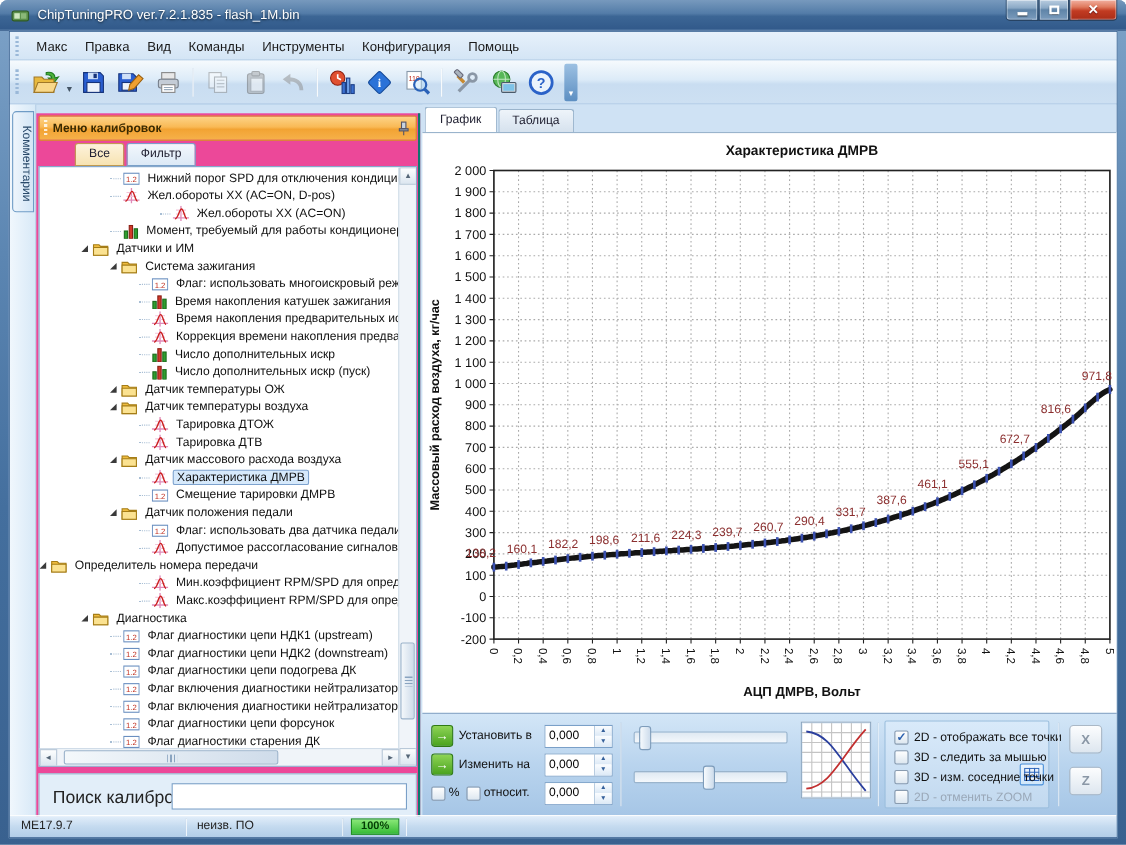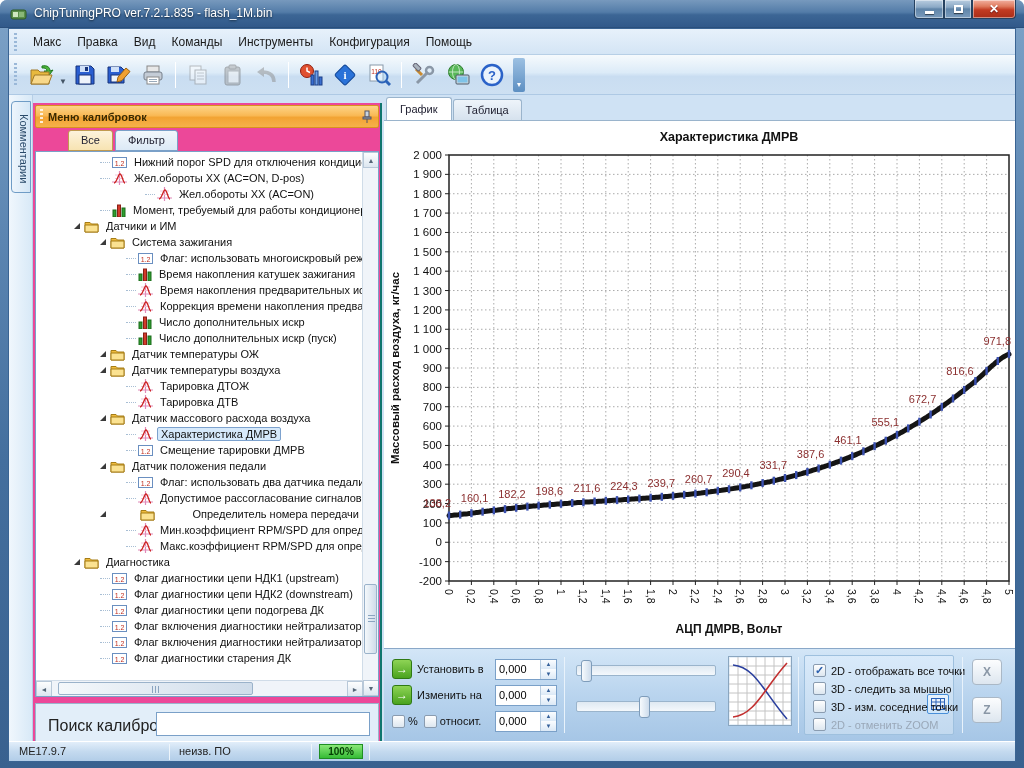--- a/index.html
+++ b/index.html
@@ -546,21 +546,21 @@
               <span class="stub"></span>
               <span class="tree-icon">
                 <svg width="15" height="14" viewBox="0 0 15 14">
                   <path d="M7.5 0 V14 M0 11 H15" stroke="#e08ab8" stroke-width="1.2"></path>
                   <path d="M3 4 h9 M3 7.5 h9" stroke="#f2c4da"></path>
                   <path d="M2 12 C 5 12 6 3 8 3 C 10 3 11 12 13 12" stroke="#cc2020" stroke-width="1.3" fill="none"></path>
                 </svg>
               </span>
               <span class="tree-label">Допустимое рассогласование сигналов д</span>
             </div>
-            <div class="tree-row" style="padding-left: 64px; justify-content: space-between;">
+            <div class="tree-row" style="">
               <span class="expander"></span>
               <span class="tree-icon">
                 <svg width="15" height="13" viewBox="0 0 15 13">
                   <path d="M1 2.5 h5 l1.5 1.5 H14 V12 H1 Z" fill="#f0bc3e" stroke="#a57d17"></path>
                   <path d="M1 5 H14 V12 H1 Z" fill="#fbe291" stroke="#a57d17"></path>
                 </svg>
               </span>
               <span class="tree-label">Определитель номера передачи</span>
             </div>
             <div class="tree-row" style="padding-left: 90px;">
@@ -637,20 +637,30 @@
             </div>
             <div class="tree-row" style="padding-left: 64px;">
               <span class="stub"></span>
               <span class="tree-icon">
                 <svg width="15" height="13" viewBox="0 0 15 13">
                   <rect x="0.5" y="1.5" width="14" height="10" fill="#fff" stroke="#6a8fc0"></rect>
                   <text x="7.5" y="9.5" font-size="7" text-anchor="middle" fill="#c03020">1.2</text>
                 </svg>
               </span>
               <span class="tree-label">Флаг включения диагностики нейтрализатор</span>
+            </div>
+            <div class="tree-row" style="padding-left: 64px;">
+              <span class="stub"></span>
+              <span class="tree-icon">
+                <svg width="15" height="13" viewBox="0 0 15 13">
+                  <rect x="0.5" y="1.5" width="14" height="10" fill="#fff" stroke="#6a8fc0"></rect>
+                  <text x="7.5" y="9.5" font-size="7" text-anchor="middle" fill="#c03020">1.2</text>
+                </svg>
+              </span>
+              <span class="tree-label">Флаг диагностики цепи форсунок</span>
             </div>
             <div class="tree-row" style="padding-left: 64px;">
               <span class="stub"></span>
               <span class="tree-icon">
                 <svg width="15" height="13" viewBox="0 0 15 13">
                   <rect x="0.5" y="1.5" width="14" height="10" fill="#fff" stroke="#6a8fc0"></rect>
                   <text x="7.5" y="9.5" font-size="7" text-anchor="middle" fill="#c03020">1.2</text>
                 </svg>
               </span>
               <span class="tree-label">Флаг диагностики старения ДК</span>

